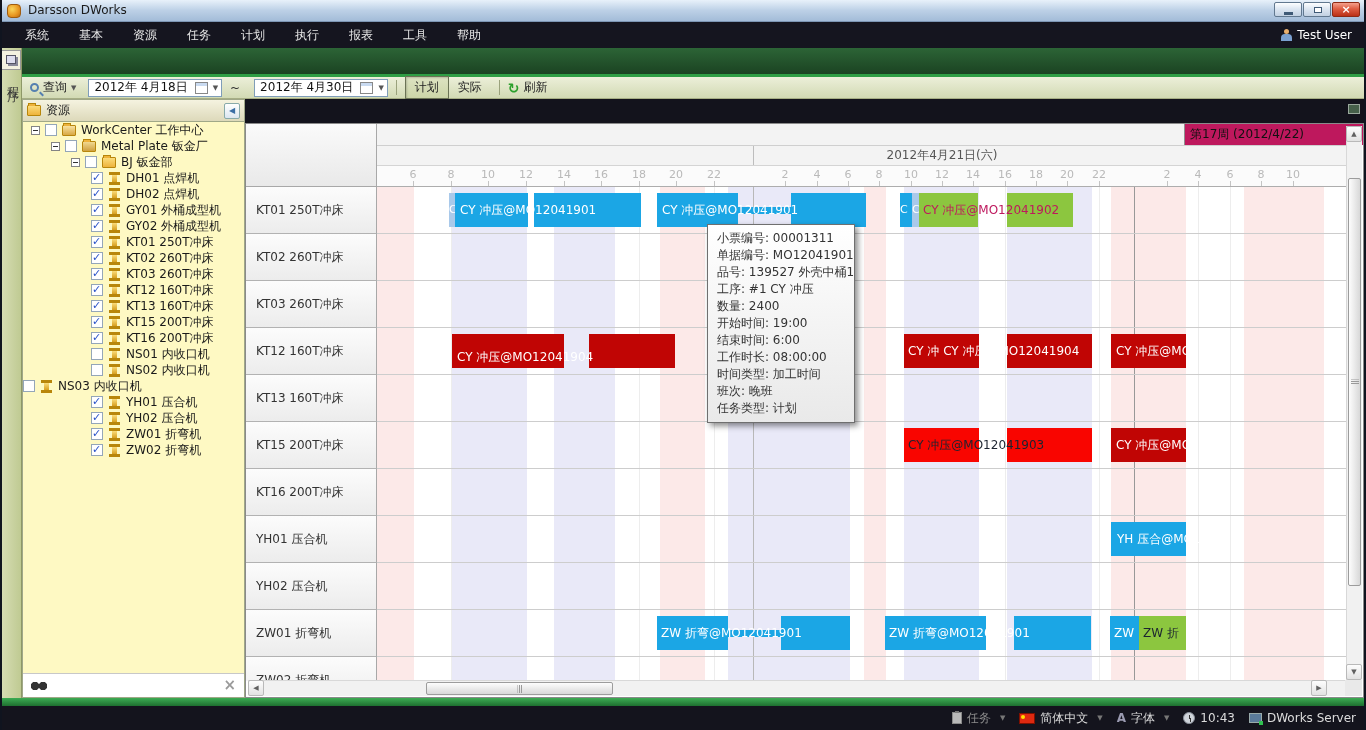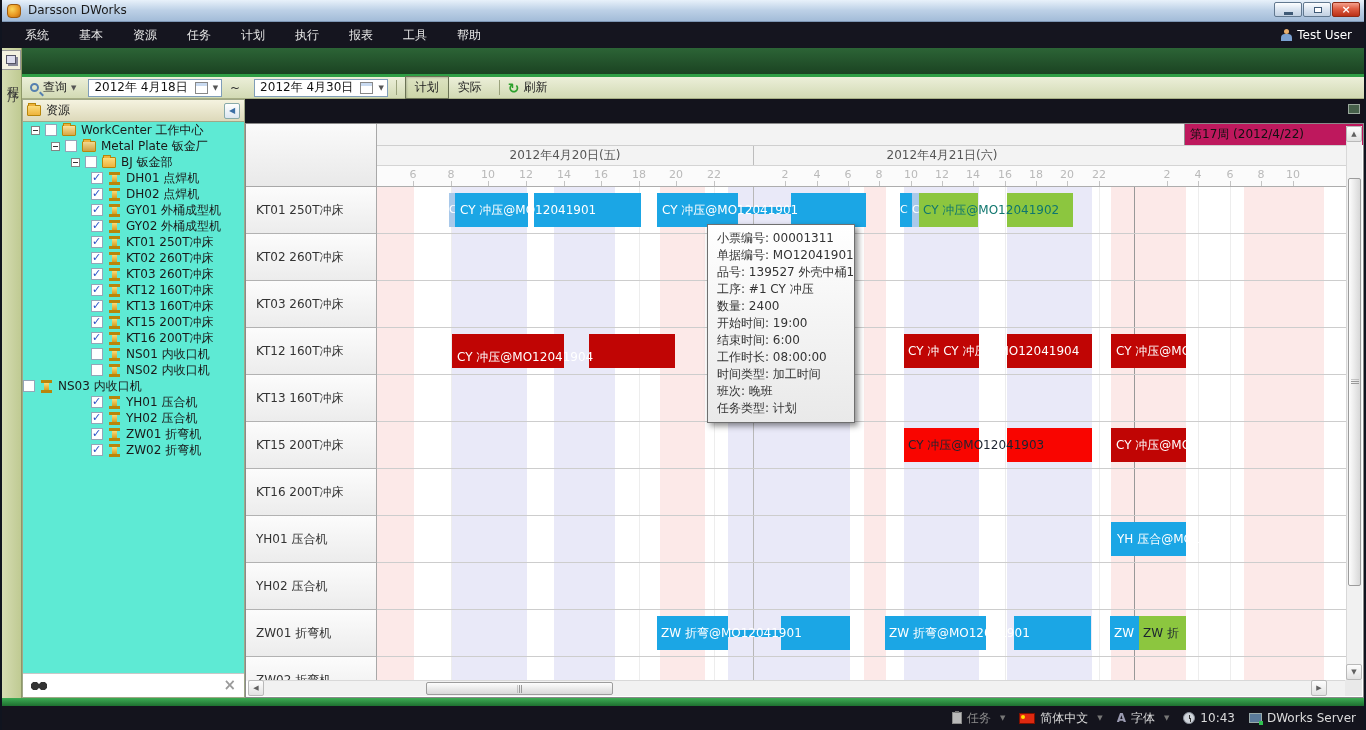--- a/index.html
+++ b/index.html
@@ -72,21 +72,21 @@
   
   .respanel{position:absolute;left:22px;top:99px;width:223px;height:599px;background:#fff;border:1px solid #a0a888;}
   .res-hdr{position:absolute;left:0;top:0;width:100%;height:22px;
     background:linear-gradient(#f5f3e0,#ddd9ba);border-bottom:1px solid #a0a888;display:flex;align-items:center;padding:0 4px;}
   .ti-folder,.ti-workcenter,.ti-factory{width:14px;height:11px;position:relative;background:linear-gradient(#fbdc7a,#eeb33c);border:1px solid #b8860b;border-radius:1px;margin-right:5px;flex:none;}
   .ti-folder::before,.ti-workcenter::before,.ti-factory::before{content:"";position:absolute;left:0;top:-3px;width:6px;height:2px;background:#eeb33c;border:1px solid #b8860b;border-bottom:none;}
   .ti-workcenter{background:linear-gradient(#f8e2a0,#d8a844);}
   .ti-factory{background:linear-gradient(#f0d890,#cfa040);}
   .res-title{flex:1;color:#222;}
   .collapse-btn{width:16px;height:16px;border:1px solid #8aa;background:linear-gradient(#fff,#dce6f0);color:#3a6ea5;font-size:8px;text-align:center;line-height:14px;border-radius:2px;}
-  .res-body{position:absolute;left:0;top:22px;right:0;bottom:24px;overflow:hidden;background:#5eead4;text-align:right;}
+  .res-body{position:absolute;left:0;top:22px;right:0;bottom:24px;overflow:hidden;background:#fef9c3;text-align:right;}
   .trow{position:relative;height:16px;display:flex;align-items:center;white-space:nowrap;}
   .exp{width:9px;height:9px;border:1px solid #848484;background:#fff;position:relative;margin-right:5px;flex:none;}
   .exp::after{content:"";position:absolute;left:1px;top:3px;width:5px;height:1px;background:#333;}
   .cb{width:12px;height:12px;border:1px solid #94a6b8;background:#fff;position:relative;margin-right:5px;flex:none;}
   .cb.on::after{content:"✓";position:absolute;left:0px;top:-2px;color:#2a52c8;font-size:11px;font-weight:bold;}
   .ti-machine{width:13px;height:13px;margin-right:5px;flex:none;background:
     linear-gradient(#b8860b,#b8860b) 1px 0/11px 3px no-repeat,
     linear-gradient(#fbdc7a,#d8a020) 4px 3px/5px 7px no-repeat,
     linear-gradient(#b8860b,#b8860b) 1px 10px/11px 3px no-repeat;}
   .tlabel{color:#1a1a1a;}
@@ -362,21 +362,20 @@
     </div>
   </div>
 
 
   <div class="gantt">
     <div class="gh-corner"></div>
     <div class="gh-top" id="gh-top">
         <div class="gh-week" style="left: 759px; width: 205px;">第17周 (2012/4/22)</div>
       </div>
     <div class="gh-day" id="gh-day">
-        <div class="gh-daycell" style="left: 0px; width: 376px;">2012年4月20日(五)</div>
         <div class="gh-daycell b" style="left: 376px; width: 377px;">2012年4月21日(六)</div>
       </div>
     <div class="gh-hour" id="gh-hour">
         <div class="tickn" style="left: 36px;">6</div>
         <div class="tickm" style="left: 36px;"></div>
         <div class="tickn" style="left: 74px;">8</div>
         <div class="tickm" style="left: 74px;"></div>
         <div class="tickn" style="left: 111px;">10</div>
         <div class="tickm" style="left: 111px;"></div>
         <div class="tickn" style="left: 149px;">12</div>
@@ -488,21 +487,21 @@
         <div class="seg" style="left: 288px; width: 107px; top: 6px; background: rgb(27, 166, 229); color: rgb(255, 255, 255); font-size: 11px; line-height: 34px;"></div>
         <div class="blab" style="left: 214px; top: 6px; color: rgb(255, 255, 255);">CY 冲压@MO12041901</div>
         <div class="seg" style="left: 411px; width: 81px; top: 6px; background: rgb(27, 166, 229); color: rgb(255, 255, 255); font-size: 11px; line-height: 34px;"></div>
         <div class="seg thin" style="left: 492px; width: 53px; top: 20px; background: rgb(27, 166, 229); color: rgb(255, 255, 255); font-size: 11px; line-height: 34px;"></div>
         <div class="seg" style="left: 545px; width: 75px; top: 6px; background: rgb(27, 166, 229); color: rgb(255, 255, 255); font-size: 11px; line-height: 34px;"></div>
         <div class="blab" style="left: 416px; top: 6px; color: rgb(255, 255, 255);">CY 冲压@MO12041901</div>
         <div class="seg" style="left: 654px; width: 12px; top: 6px; background: rgb(27, 166, 229); color: rgb(255, 255, 255); font-size: 11px; line-height: 34px;">C</div>
         <div class="seg" style="left: 666px; width: 7px; top: 6px; background: rgb(169, 201, 234); color: rgb(255, 255, 255); font-size: 11px; line-height: 34px;">C</div>
         <div class="seg" style="left: 673px; width: 59px; top: 6px; background: rgb(140, 198, 63); color: rgb(255, 255, 255); font-size: 11px; line-height: 34px;"></div>
         <div class="seg" style="left: 761px; width: 66px; top: 6px; background: rgb(140, 198, 63); color: rgb(255, 255, 255); font-size: 11px; line-height: 34px;"></div>
-        <div class="blab" style="left: 677px; top: 6px; color: #0f766e;">CY 冲压@MO12041902</div>
+        <div class="blab" style="left: 677px; top: 6px; color: #be185d;">CY 冲压@MO12041902</div>
         <div class="seg" style="left: 206px; width: 112px; top: 147px; background: rgb(192, 5, 4); color: rgb(255, 255, 255); font-size: 11px; line-height: 34px;"></div>
         <div class="seg" style="left: 343px; width: 86px; top: 147px; background: rgb(192, 5, 4); color: rgb(255, 255, 255); font-size: 11px; line-height: 34px;"></div>
         <div class="blab" style="left: 211px; top: 147px; color: rgb(255, 255, 255); margin-top: 6px;">CY 冲压@MO12041904</div>
         <div class="seg" style="left: 658px; width: 75px; top: 147px; background: rgb(192, 5, 4); color: rgb(255, 255, 255); font-size: 11px; line-height: 34px;"></div>
         <div class="seg" style="left: 761px; width: 85px; top: 147px; background: rgb(192, 5, 4); color: rgb(255, 255, 255); font-size: 11px; line-height: 34px;"></div>
         <div class="blab" style="left: 662px; top: 147px; color: rgb(255, 255, 255);">CY 冲 CY 冲压@MO12041904</div>
         <div class="seg" style="left: 865px; width: 75px; top: 147px; background: rgb(192, 5, 4); color: rgb(255, 255, 255); font-size: 11px; line-height: 34px;"></div>
         <div class="blab" style="left: 870px; top: 147px; color: rgb(255, 255, 255);">CY 冲压@MO1</div>
         <div class="seg" style="left: 658px; width: 75px; top: 241px; background: rgb(249, 5, 0); color: rgb(255, 255, 255); font-size: 11px; line-height: 34px;"></div>
         <div class="seg" style="left: 761px; width: 85px; top: 241px; background: rgb(249, 5, 0); color: rgb(255, 255, 255); font-size: 11px; line-height: 34px;"></div>

